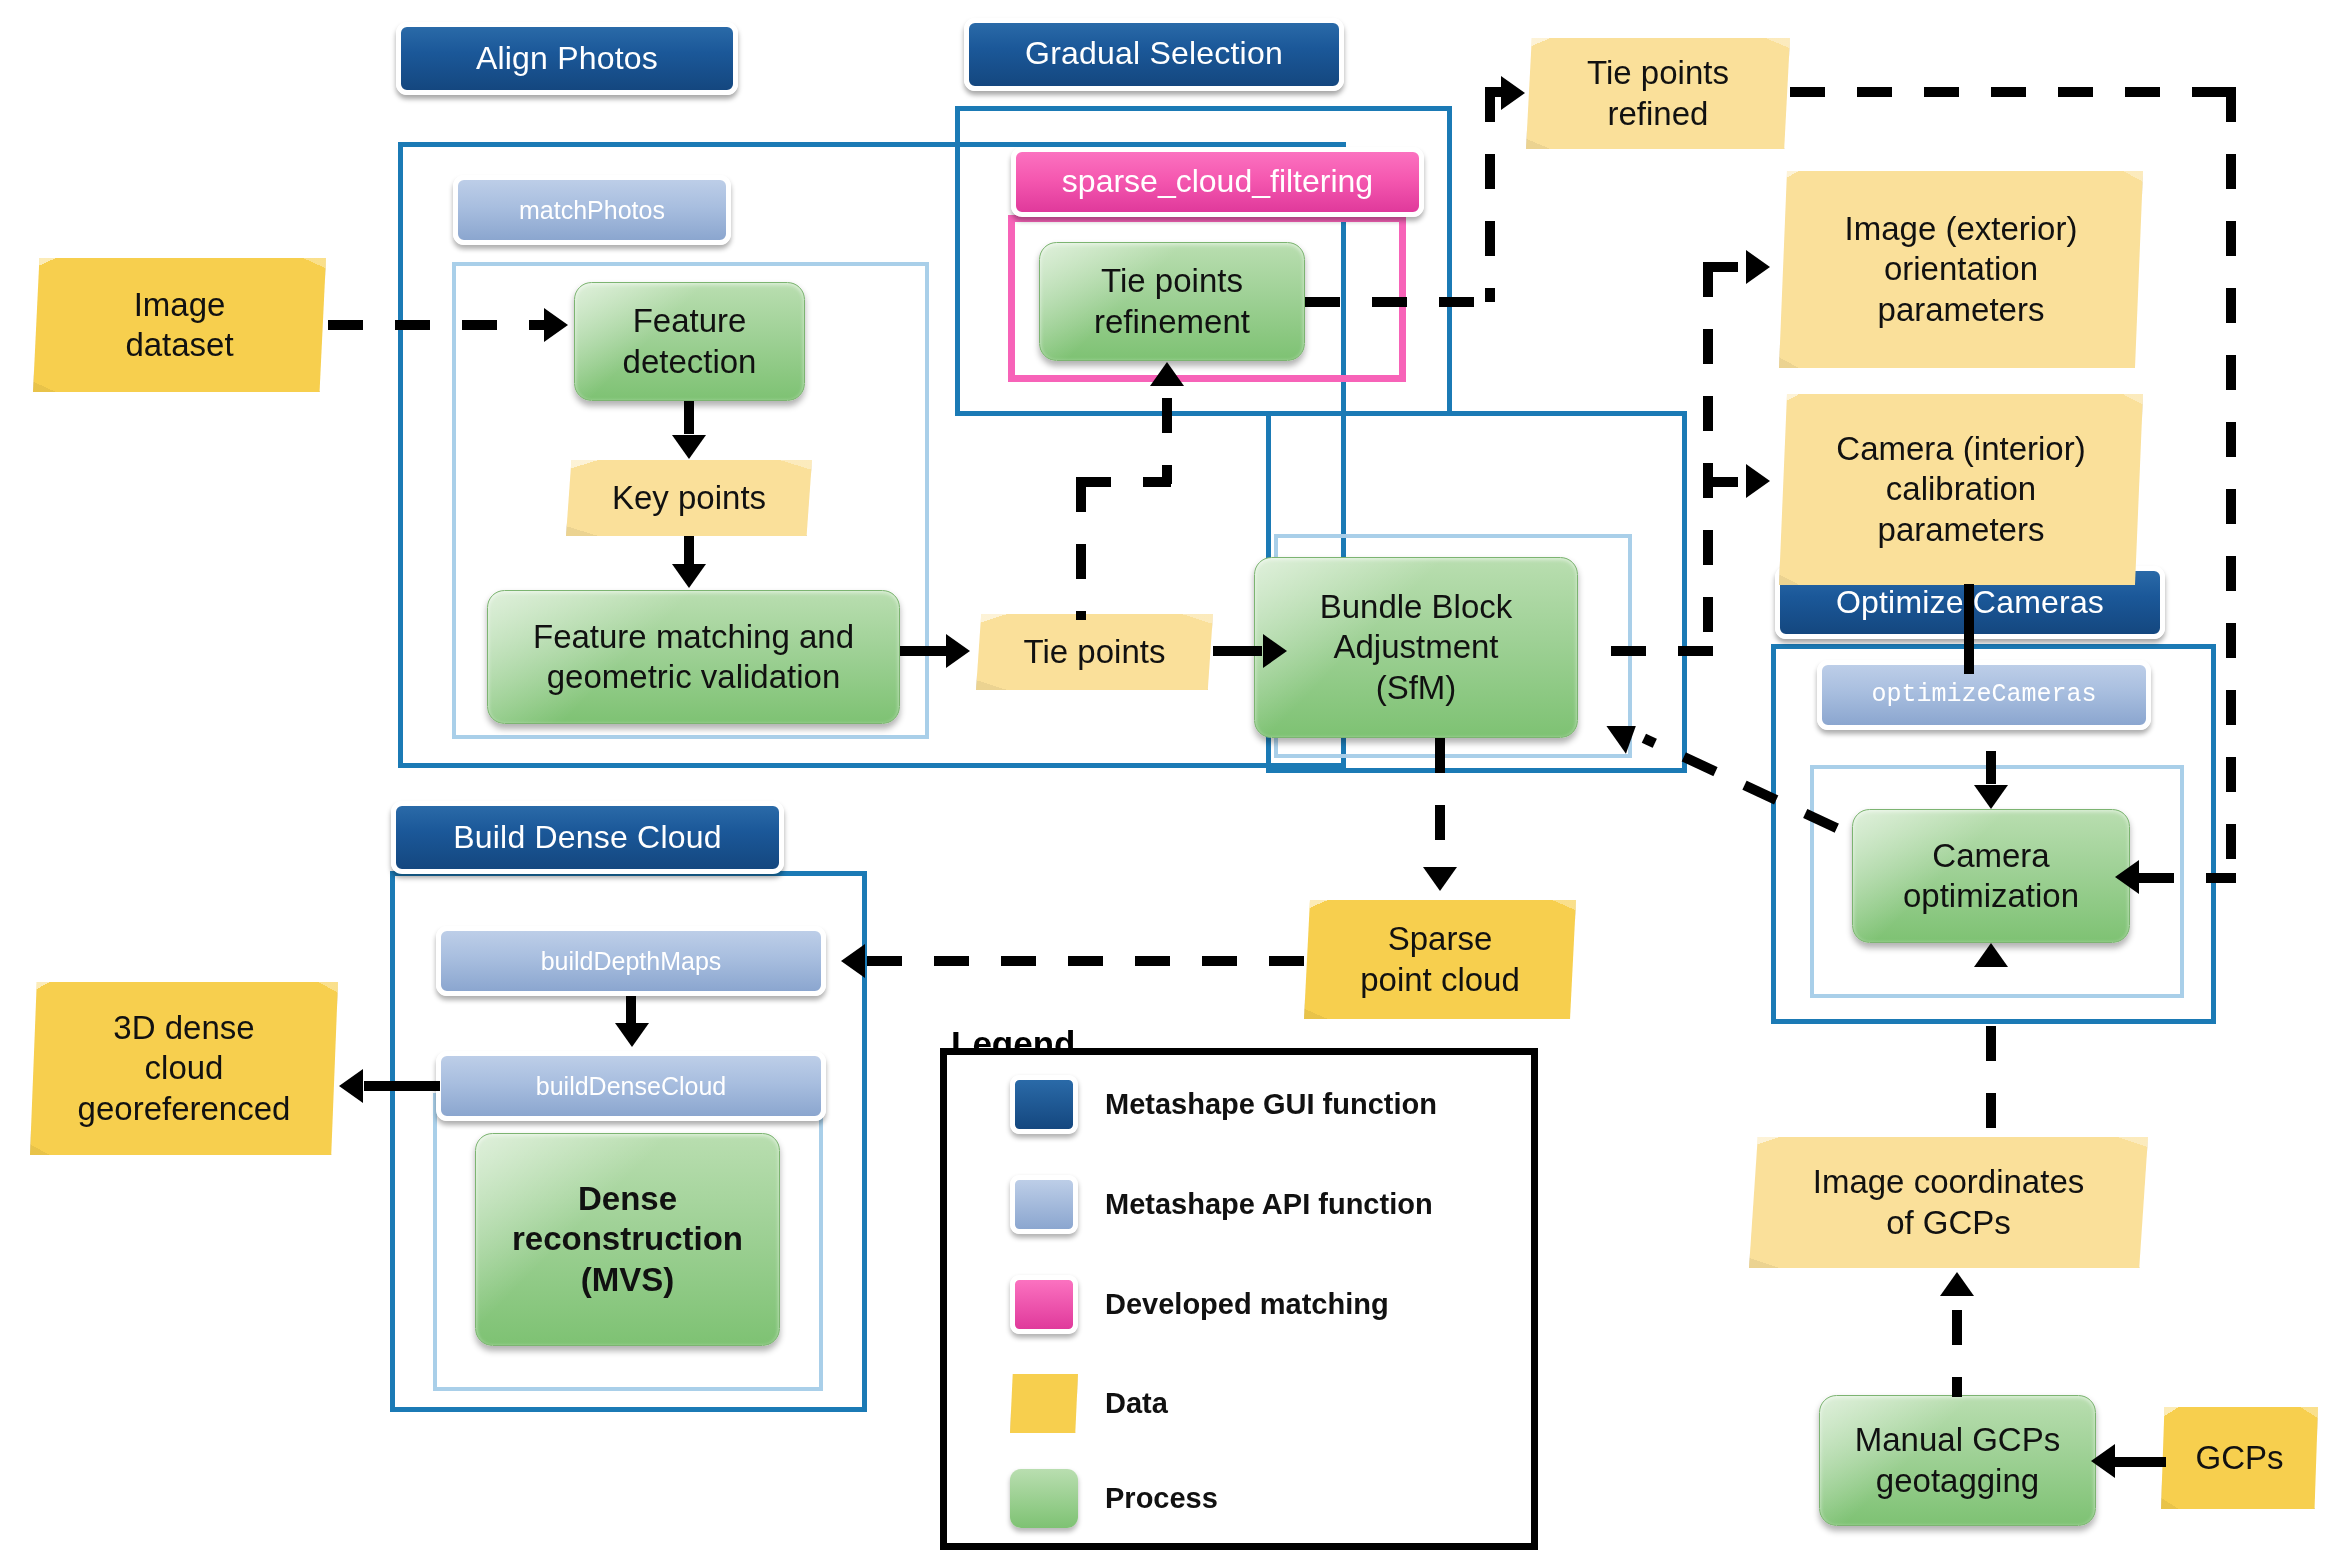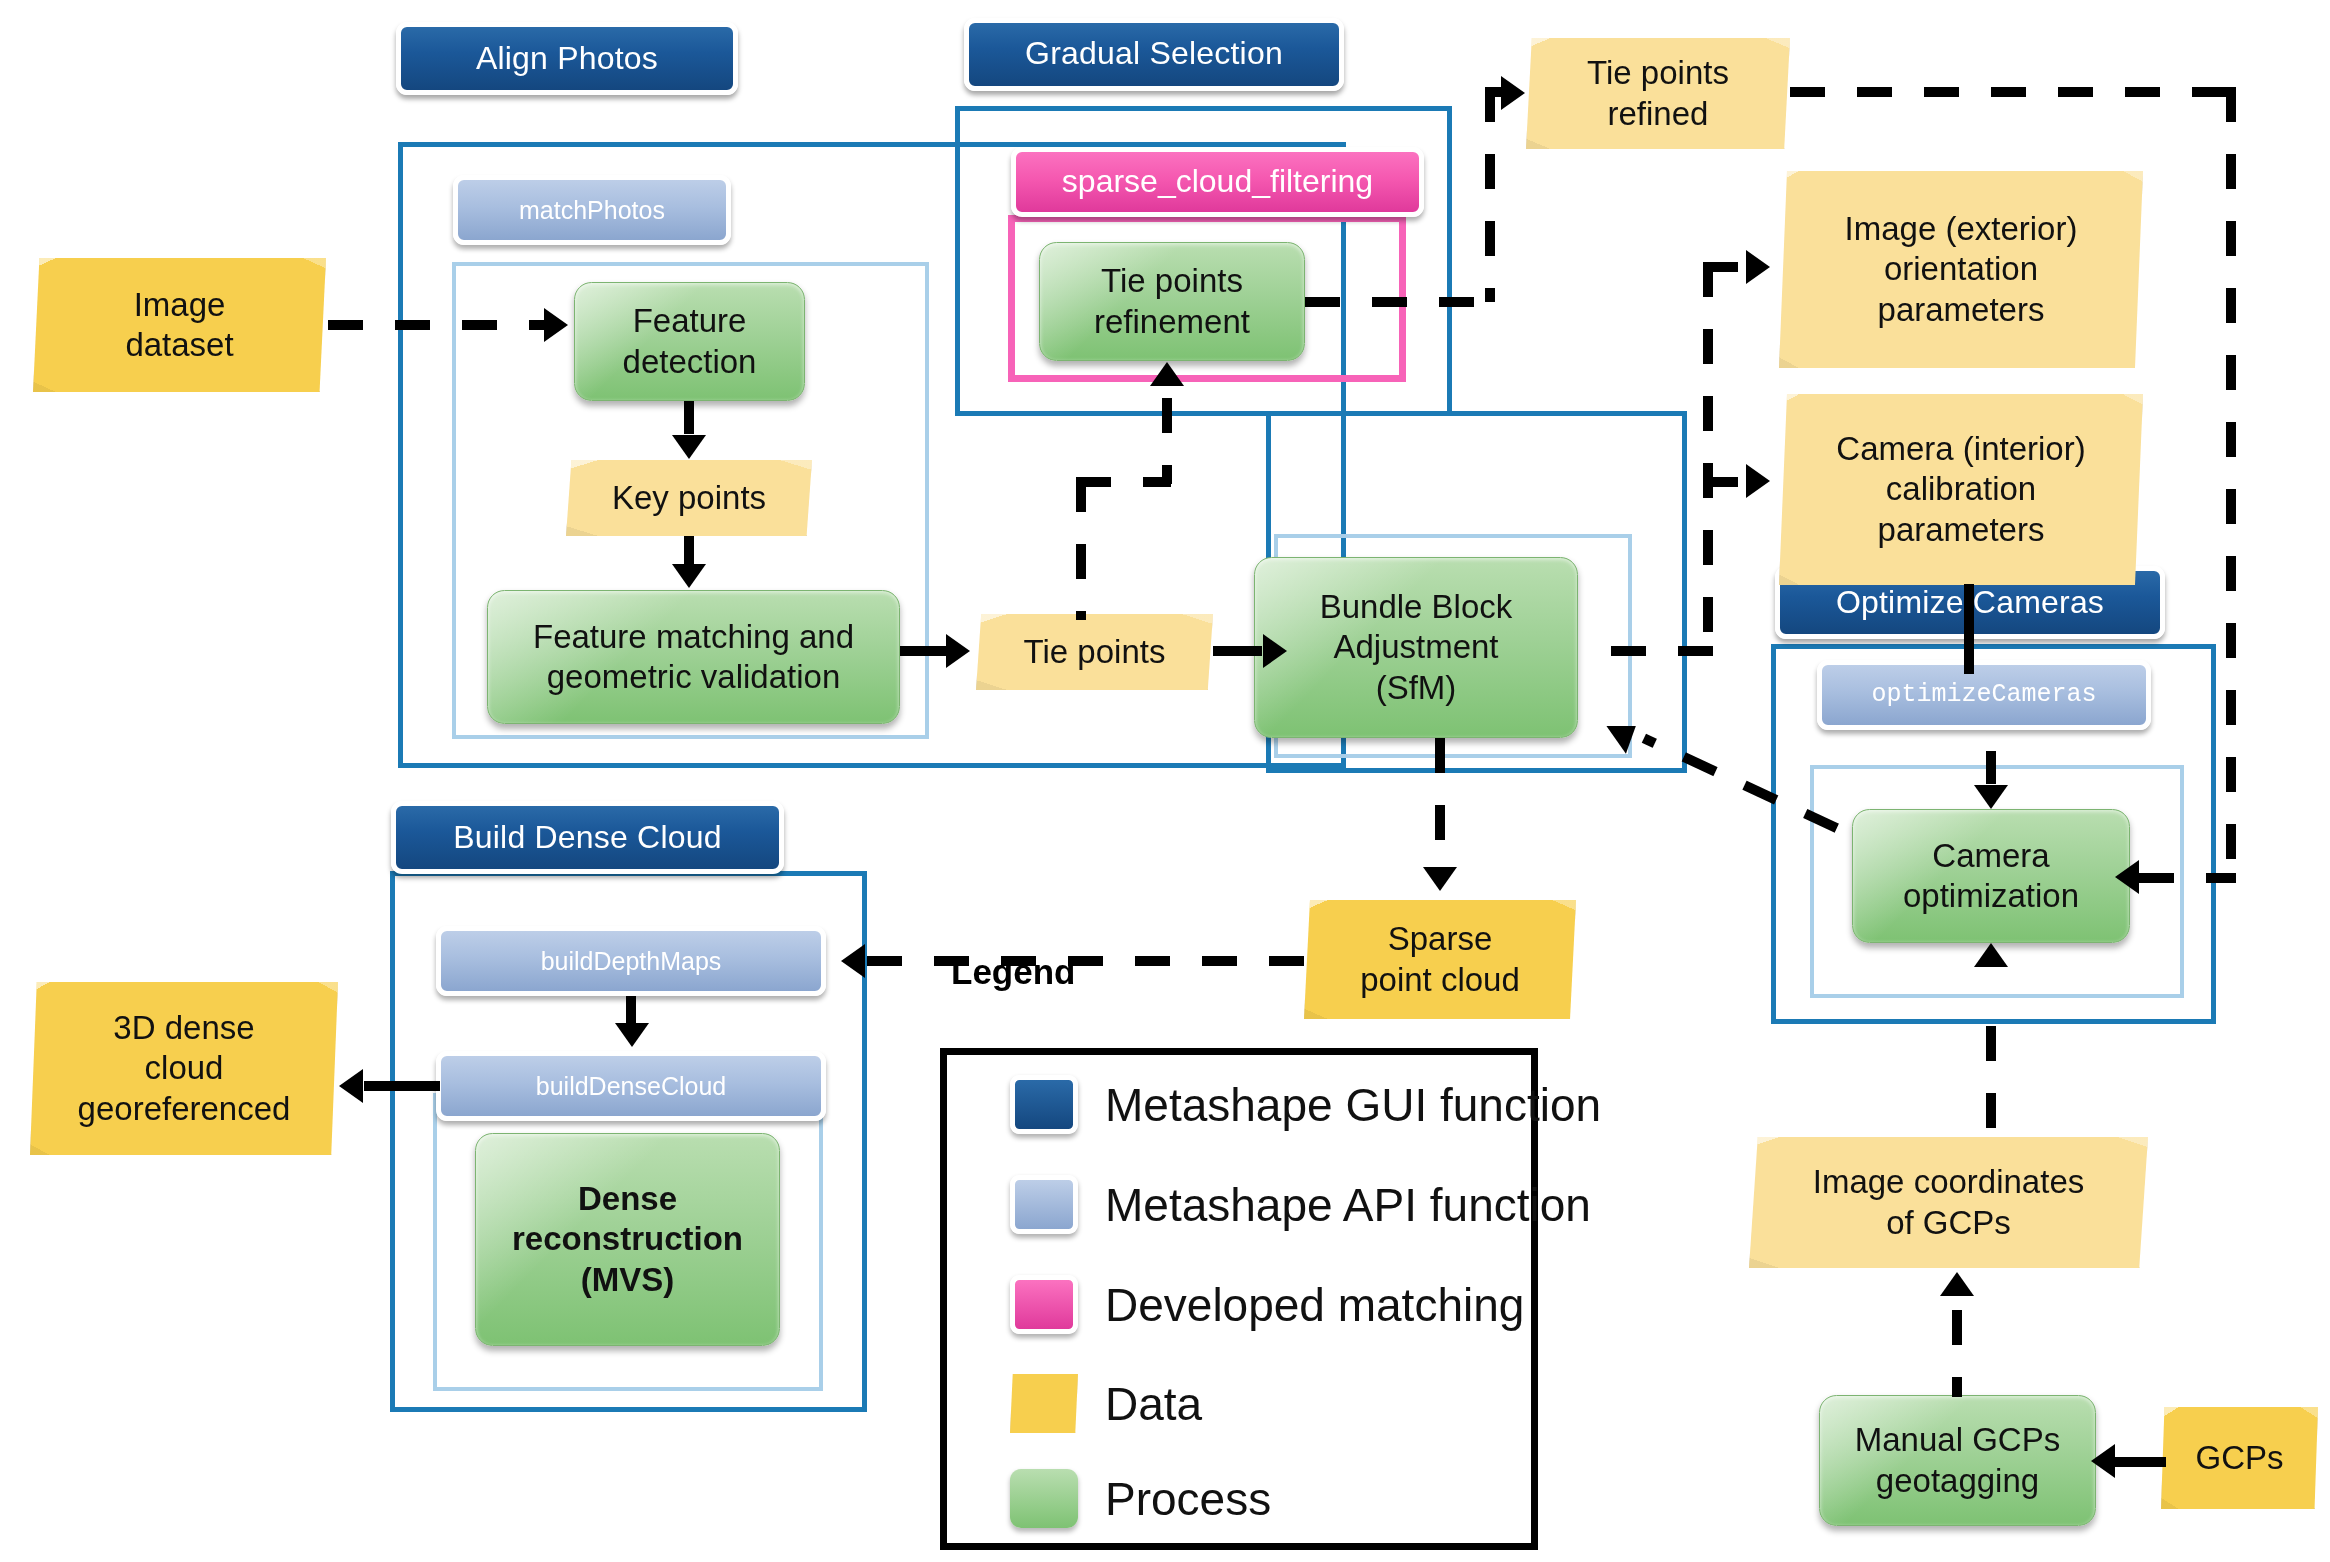--- a/index.html
+++ b/index.html
@@ -82,21 +82,21 @@
   #legend-box{position:absolute;border:7.2px solid #000;background:#fff;box-sizing:border-box;}
   #legend-title{position:absolute;font-weight:bold;font-size:35px;color:#000;}
   .lg-row{position:absolute;display:flex;align-items:center;}
   .lg-sw{width:68px;height:59px;margin-right:27px;flex:0 0 auto;box-sizing:border-box;}
   .lg-sw.gui-sw{background:linear-gradient(180deg,#2a6aa8,#14477f);border:5.6px solid #fff;border-radius:9.5px;box-shadow:0 3.2px 4.8px rgba(0,0,0,.3);}
   .lg-sw.api-sw{background:linear-gradient(180deg,#bdcee8,#8ba6cf);border:5.6px solid #fff;border-radius:9.5px;box-shadow:0 3.2px 4.8px rgba(0,0,0,.3);}
   .lg-sw.dev-sw{background:linear-gradient(180deg,#fb72c0,#e0399b);border:5.6px solid #fff;border-radius:9.5px;box-shadow:0 3.2px 4.8px rgba(0,0,0,.3);}
   .lg-sw.data-sw{background:#f7cf4e;border:0;border-radius:0;box-shadow:0 3.2px 4.8px rgba(0,0,0,.28);
      clip-path:polygon(4% 0%,100% 0%,96% 100%,0% 100%);}
   .lg-sw.proc-sw{background:linear-gradient(180deg,#b9deb0,#7ec273);border:0;border-radius:11px;box-shadow:0 3.2px 4.8px rgba(0,0,0,.28);}
-  .lg-lbl{font-size:46px;color:#111;white-space:nowrap;}
+  .lg-lbl{font-size:29px;color:#111;white-space:nowrap;font-weight:bold;}
 </style>
 </head>
 <body>
 
 <div id="stage">
 
   <div class="grp-outer" style="left:398px;top:142px;width:948px;height:626px;"></div>
   <div class="grp-inner" style="left:452px;top:262px;width:477px;height:477px;"></div>
 
   <div class="grp-outer" style="left:955px;top:106px;width:497px;height:310px;"></div>
@@ -274,21 +274,21 @@
 
   <div class="dash-v" style="left:1986px;top:1026px;height:113px;"></div>
   <div class="ah u" style="left:1974px;top:943px;"></div>
 
   <div class="dash-v" style="left:1952px;top:1310px;height:87px;"></div>
   <div class="ah u" style="left:1940px;top:1272px;"></div>
 
   <div class="solid-h" style="left:2115px;top:1457px;width:51px;"></div>
   <div class="ah l" style="left:2091px;top:1444px;"></div>
 
-  <div id="legend-title" style="left:951px;top:952px;">Legend</div>
+  <div id="legend-title" style="left:951px;top:1024px;">Legend</div>
   <div id="legend-box" style="left:940px;top:1048px;width:598px;height:502px;"></div>
 
   <div class="lg-row" style="left:1010px;top:1075px;">
     <div class="lg-sw gui-sw"></div>
     <div class="lg-lbl">Metashape GUI function</div>
   </div>
 
   <div class="lg-row" style="left:1010px;top:1175px;">
     <div class="lg-sw api-sw"></div>
     <div class="lg-lbl">Metashape API function</div>

